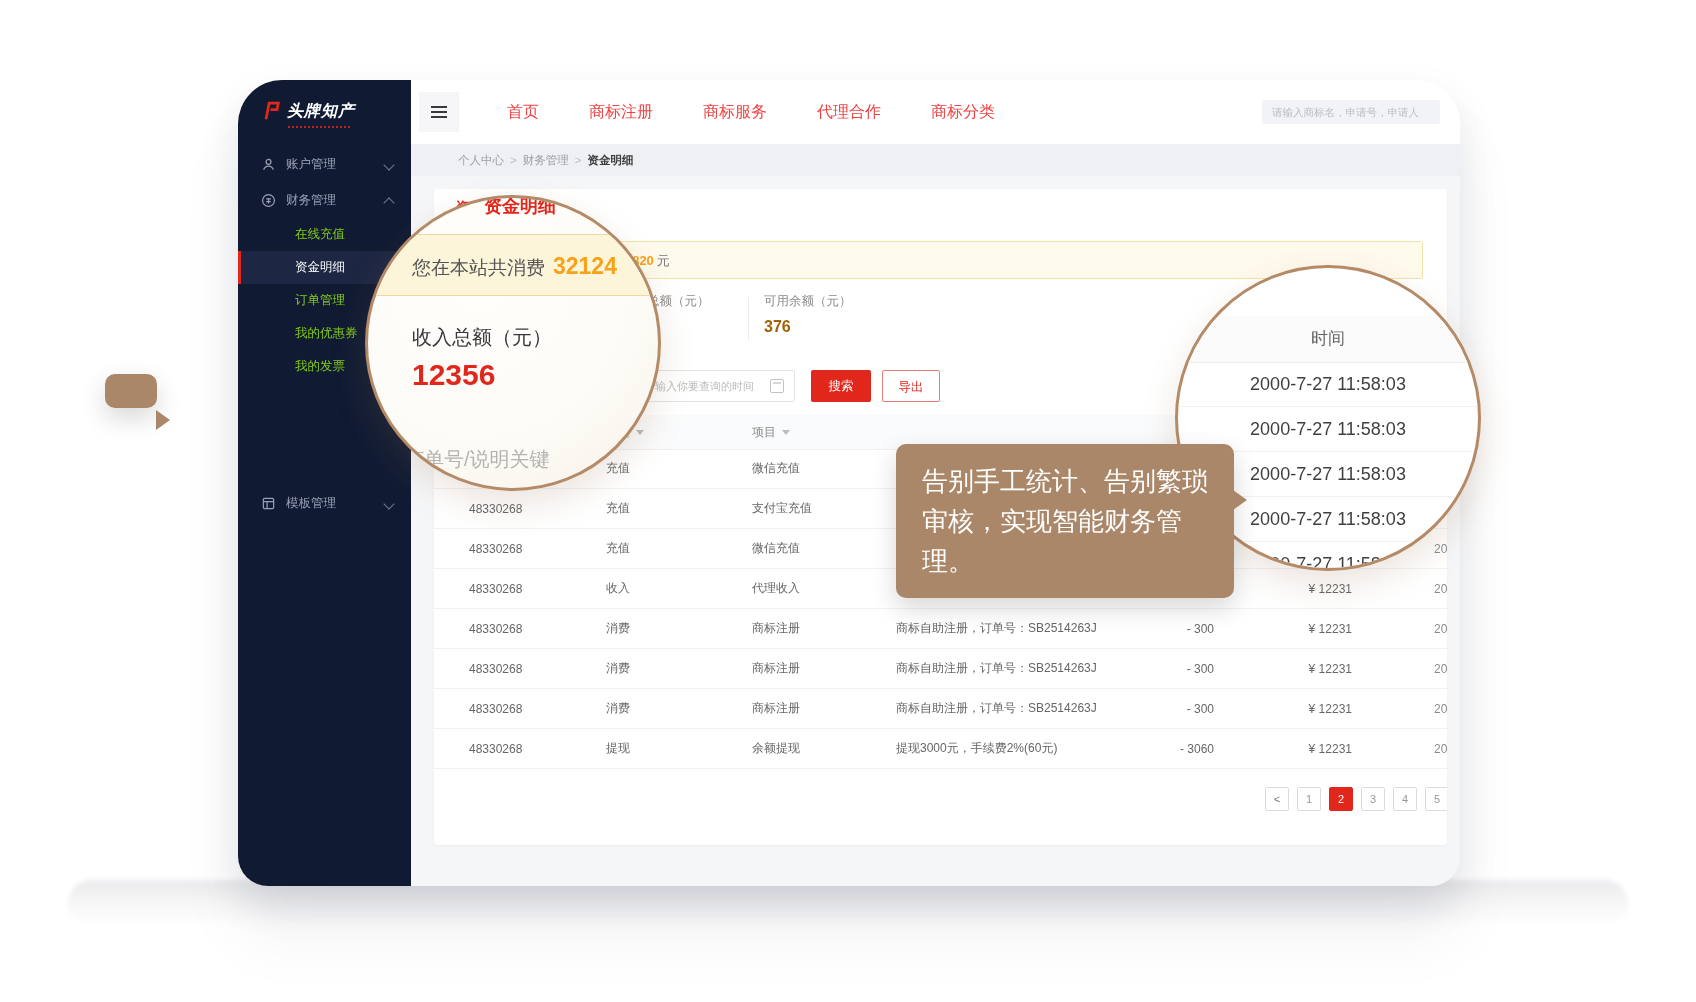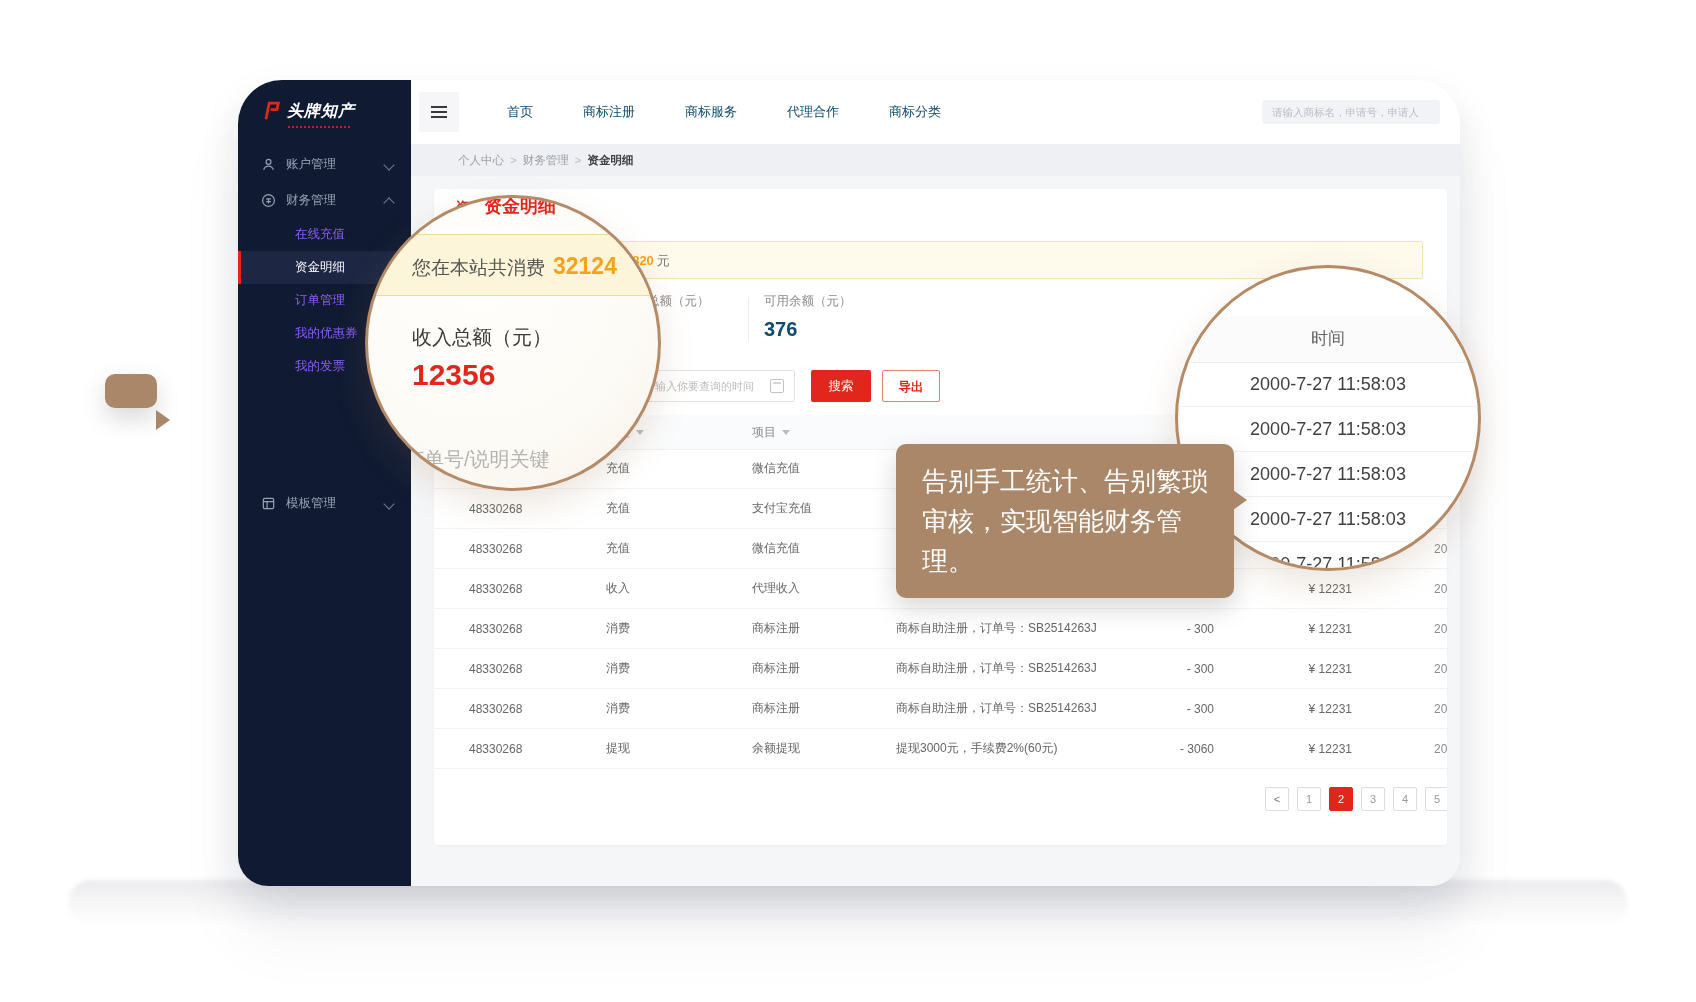--- a/index.html
+++ b/index.html
@@ -18,69 +18,69 @@
   .logo{position:absolute;left:22px;top:20px;display:flex;align-items:center;}
   .logo svg{display:block;}
   .brand{color:#fff;font-size:16px;font-weight:bold;font-style:italic;letter-spacing:1px;margin-left:5px;}
   .tagdots{position:absolute;left:50px;top:46px;width:62px;border-bottom:2px dotted #e1261c;opacity:.85;}
   .menu{position:absolute;left:0;top:66px;width:100%;}
   .mgroup{height:36px;display:flex;align-items:center;padding-left:22px;color:#97a0b3;font-size:12.5px;position:relative;cursor:pointer;}
   .mgroup .ic{width:16px;height:16px;margin-right:10px;display:flex;align-items:center;justify-content:center;}
   .chev{width:7px;height:7px;border-right:1.5px solid #6f788e;border-bottom:1.5px solid #6f788e;
         position:absolute;right:18px;top:15px;transform:rotate(45deg);}
   .chev.up{transform:rotate(-135deg);top:17px;}
-  .sub{height:33px;line-height:33px;padding-left:57px;color:#8b5cf6;font-size:12.5px;position:relative;cursor:pointer;}
+  .sub{height:33px;line-height:33px;padding-left:57px;color:#84cc16;font-size:12.5px;position:relative;cursor:pointer;}
   .sub.active{background:#1d2743;color:#fff;}
   .sub.active::before{content:"";position:absolute;left:0;top:0;width:3px;height:100%;background:#e1261c;}
   .mspacer{height:102px;}
 
   
   .main{position:absolute;left:173px;top:0;width:1049px;height:100%;background:#f5f6f8;}
   .topbar{position:absolute;left:0;top:0;width:100%;height:64px;background:#fff;}
   .burger{position:absolute;left:8px;top:12px;width:40px;height:40px;background:#f6f6f8;
           display:flex;flex-direction:column;align-items:center;justify-content:center;gap:3px;cursor:pointer;}
   .burger i{display:block;width:16px;height:2px;background:#3a3a3a;}
   .nav{position:absolute;left:96px;top:0;height:64px;display:flex;align-items:center;gap:50px;}
-  .nav span{font-size:13px;color:#0c4a6e;cursor:pointer;white-space:nowrap;}
+  .nav span{font-size:16px;color:#ef4444;cursor:pointer;white-space:nowrap;}
   .tsearch{position:absolute;right:20px;top:20px;width:158px;height:24px;background:#f2f3f6;border:0;
            border-radius:3px;font-size:10.5px;color:#777;padding:0 10px;outline:none;}
   .tsearch::placeholder{color:#b9bdc6;}
   .crumbbar{position:absolute;left:0;top:64px;width:100%;height:32px;background:#eef0f3;
             display:flex;align-items:center;padding-left:47px;font-size:11.5px;color:#9aa0a8;}
   .crumbbar .sep{margin:0 6px;color:#b7bcc3;}
   .crumbbar .last{color:#3d3d3d;font-weight:bold;}
 
   
   .card{position:absolute;left:23px;top:109px;width:1013px;height:656px;background:#fff;border-radius:4px;
         overflow:hidden;box-shadow:0 1px 3px rgba(0,0,0,.04);}
   .tab{position:absolute;left:22px;top:10px;font-size:14px;color:#e1261c;font-weight:bold;cursor:pointer;}
   .tabline{position:absolute;left:22px;top:33px;width:58px;height:2px;background:#e1261c;}
   .banner{position:absolute;left:22px;top:52px;width:967px;height:38px;background:#fefaec;
           border:1px solid #f4e3ae;border-radius:2px;line-height:38px;font-size:13px;color:#777;
           padding-left:45px;box-sizing:border-box;white-space:nowrap;}
   .banner .num{color:#f7a21a;font-weight:600;margin:0 3px;}
   .stat{position:absolute;top:104px;}
   .stat .sl{font-size:12.5px;color:#8a8a8a;}
-  .stat .sv{margin-top:8px;font-size:20px;font-weight:bold;color:#0c4a6e;}
+  .stat .sv{margin-top:8px;font-size:16px;font-weight:bold;color:#a16207;}
   .stat.s1{left:38px;}  .stat.s1 .sv{color:#e1261c;font-size:24px;}
   .stat.s2{left:188px;} .stat.s3{left:330px;}
   .vdiv{position:absolute;top:108px;width:1px;height:44px;background:#ededed;}
   .vd1{left:160px;} .vd2{left:314px;}
 
   .fin{position:absolute;top:181px;height:32px;border:1px solid #e3e3e3;border-radius:2px;background:#fff;
        font-size:11px;color:#777;padding:0 10px;box-sizing:border-box;outline:none;}
   .fin::placeholder{color:#bcbcbc;}
   .kw{left:35px;width:152px;}
   .dt{left:199px;width:162px;padding-right:28px;}
   .calico{position:absolute;left:336px;top:190px;width:12px;height:12px;border:1px solid #c2c2c2;border-radius:2px;}
   .calico::before{content:"";position:absolute;left:2px;top:2px;width:8px;height:2px;background:#d6d6d6;}
   .btn{position:absolute;top:181px;height:32px;border-radius:2px;font-size:12.5px;text-align:center;
        line-height:32px;cursor:pointer;box-sizing:border-box;}
   .btn.search{left:377px;width:60px;background:#e1261c;color:#fff;}
-  .btn.export{left:448px;width:58px;background:#fff;border:1px solid #e87c76;color:#e1261c;font-weight:bold;}
+  .btn.export{left:448px;width:58px;background:#fff;border:1px solid #e87c76;color:#e1261c;}
 
   
   .thead{position:absolute;left:0;top:226px;width:1120px;height:34px;background:#fafbfc;border-bottom:1px solid #f0f0f0;}
   .trows{position:absolute;left:0;top:260px;width:1120px;text-align:right;}
   .trow{position:relative;height:39px;border-bottom:1px solid #f2f2f2;}
   .c{position:absolute;top:0;height:100%;display:flex;align-items:center;font-size:12px;color:#666;white-space:nowrap;}
   .thead .c{color:#8c8c8c;}
   .c1{left:35px;width:130px;}
   .c2{left:172px;width:140px;}
   .c3{left:318px;width:140px;}

